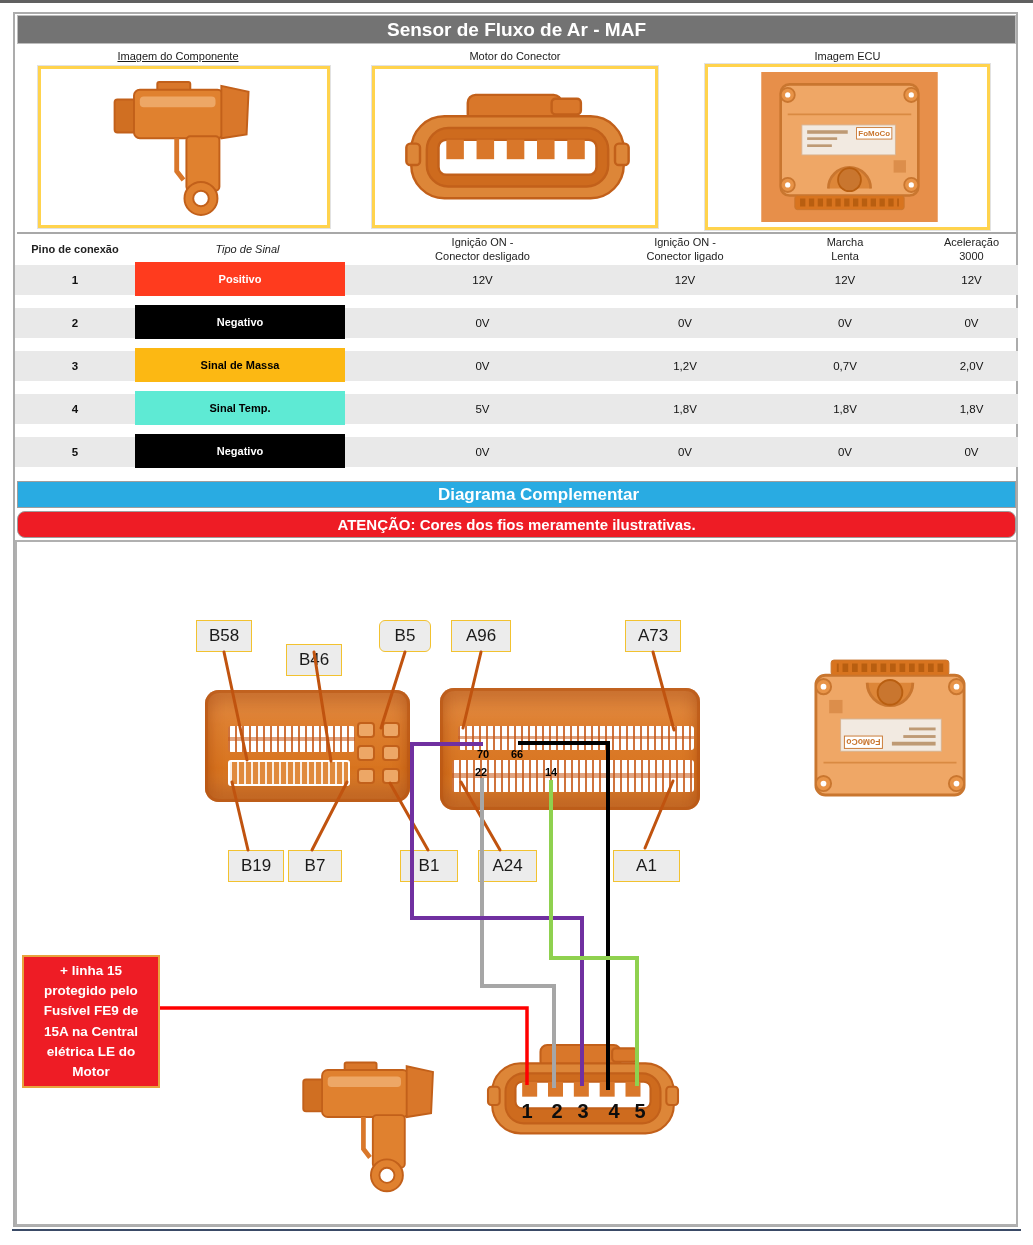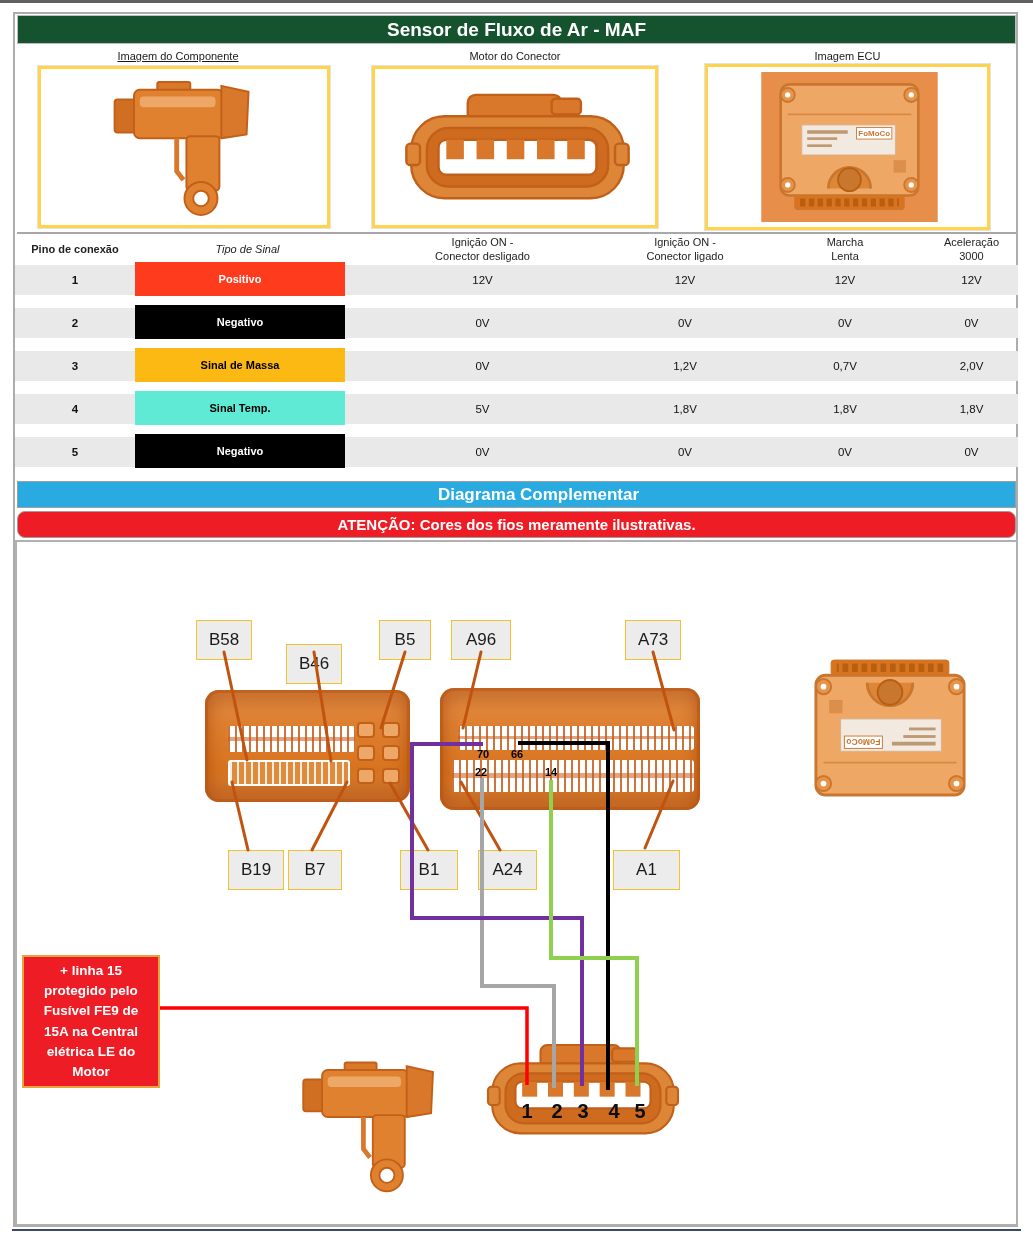--- a/index.html
+++ b/index.html
@@ -27,21 +27,21 @@
   .c3{width:245px;}.c4{width:160px;}.c5{width:160px;}.c6{width:93px;}
   .sig{width:210px;height:34px;margin-top:-2px;display:flex;align-items:center;justify-content:center;
        font-size:11px;font-weight:bold;}
   .bar{left:17px;width:999px;height:27px;border:1px solid #9E9E9E;box-sizing:border-box;color:#fff;
        font-weight:bold;text-align:center;}
   .bar-blue{top:481px;font-size:17px;line-height:25px;padding-left:44px;}
   .bar-red{top:511px;font-size:15px;line-height:25px;border-radius:8px;}
 
   .diagram-box{left:15px;top:540px;width:1003px;height:686px;border:2px solid #B0B0B0;box-sizing:border-box;background:#fff;}
 
-  .dlabel{height:40px;background:#ECECEC;border:1.5px solid #F2C230;box-sizing:border-box;z-index:8;
+  .dlabel{height:32px;background:#ECECEC;border:1.5px solid #F2C230;box-sizing:border-box;z-index:8;
           display:flex;align-items:center;justify-content:center;font-size:17px;color:#1a1a1a;}
   .pinref{z-index:14;font-size:11px;font-weight:bold;color:#000;text-align:center;width:22px;}
   .mafnum{z-index:14;font-size:20px;font-weight:bold;color:#0d0d0d;text-align:center;width:22px;}
 
   .conn-body{background:linear-gradient(180deg,#E9954C 0%,#DD7F30 30%,#D8741F 70%,#E08A3C 100%);
              border-radius:14px;z-index:5;
              box-shadow:inset 0 0 0 3px rgba(186,85,18,.55), inset 0 14px 16px rgba(150,55,5,.38), inset 0 -16px 18px rgba(150,55,5,.42);}
   .strip{position:absolute;background-color:#fff;border-radius:3px;
          background-image:repeating-linear-gradient(90deg, rgba(199,90,26,.85) 0 2px, transparent 2px 7px),
                           linear-gradient(rgba(255,255,255,0) 0 42%, rgba(199,90,26,.55) 42% 56%, rgba(255,255,255,0) 56% 100%);}
@@ -57,21 +57,21 @@
   .flip{transform:rotate(180deg);}
   svg{display:block;}
 </style>
 </head>
 <body>
 
 <div class="page">
   <div class="abs top-edge"></div>
   <div class="abs frame"></div>
 
-  <div class="abs titlebar" style="background-color: #14532d;">Sensor de Fluxo de Ar - MAF</div>
+  <div class="abs titlebar" style="background-color: #737373;">Sensor de Fluxo de Ar - MAF</div>
 
   <div class="abs img-label" style="left:32px;width:292px;text-decoration:underline;">Imagem do Componente</div>
   <div class="abs img-label" style="left:372px;width:286px;">Motor do Conector</div>
   <div class="abs img-label" style="left:705px;width:285px;">Imagem ECU</div>
 
   <div class="abs img-box" style="left:38px;top:66px;width:292px;height:162px;">
     <svg style="position:absolute;left:60px;top:5px;" width="165" height="146" viewBox="0 0 170 150">
       <g stroke="#C2601A" stroke-width="2" fill="#E0812F">
         <rect x="14" y="26" width="26" height="34" rx="3" fill="#D06F22"></rect>
         <rect x="58" y="8" width="34" height="12" rx="2" fill="#D9772A"></rect>
@@ -254,21 +254,21 @@
       <rect x="150" y="100" width="14" height="14" fill="#C9762F" opacity="0.5"></rect>
       <path d="M76,132 a24,24 0 1,1 48,0" fill="#DD8638" stroke="#C9762F" stroke-width="3"></path>
       <circle cx="100" cy="122" r="13" fill="#C9762F" stroke="#B85E10" stroke-width="2"></circle>
       <rect x="38" y="140" width="124" height="16" rx="3" fill="#D8741F" stroke="#C9762F"></rect>
       <line x1="44" y1="148" x2="156" y2="148" stroke="#B85E10" stroke-width="9" stroke-dasharray="6 4"></line>
     </g>
   </svg>
 
   <div class="abs dlabel" style="left:196px;top:620px;width:56px;">B58</div>
   <div class="abs dlabel" style="left:286px;top:620px;width:56px;margin-top:24px;">B46</div>
-  <div class="abs dlabel" style="left:379px;top:620px;width:52px;">B5</div>
+  <div class="abs dlabel" style="left:379px;top:620px;width:52px;border-radius:6px;">B5</div>
   <div class="abs dlabel" style="left:451px;top:620px;width:60px;">A96</div>
   <div class="abs dlabel" style="left:625px;top:620px;width:56px;">A73</div>
   <div class="abs dlabel" style="left:228px;top:850px;width:56px;">B19</div>
   <div class="abs dlabel" style="left:288px;top:850px;width:54px;">B7</div>
   <div class="abs dlabel" style="left:400px;top:850px;width:58px;">B1</div>
   <div class="abs dlabel" style="left:478px;top:850px;width:59px;">A24</div>
   <div class="abs dlabel" style="left:613px;top:850px;width:67px;">A1</div>
 
   <div class="abs pinref" style="left:472px;top:748px;">70</div>
   <div class="abs pinref" style="left:506px;top:748px;">66</div>

